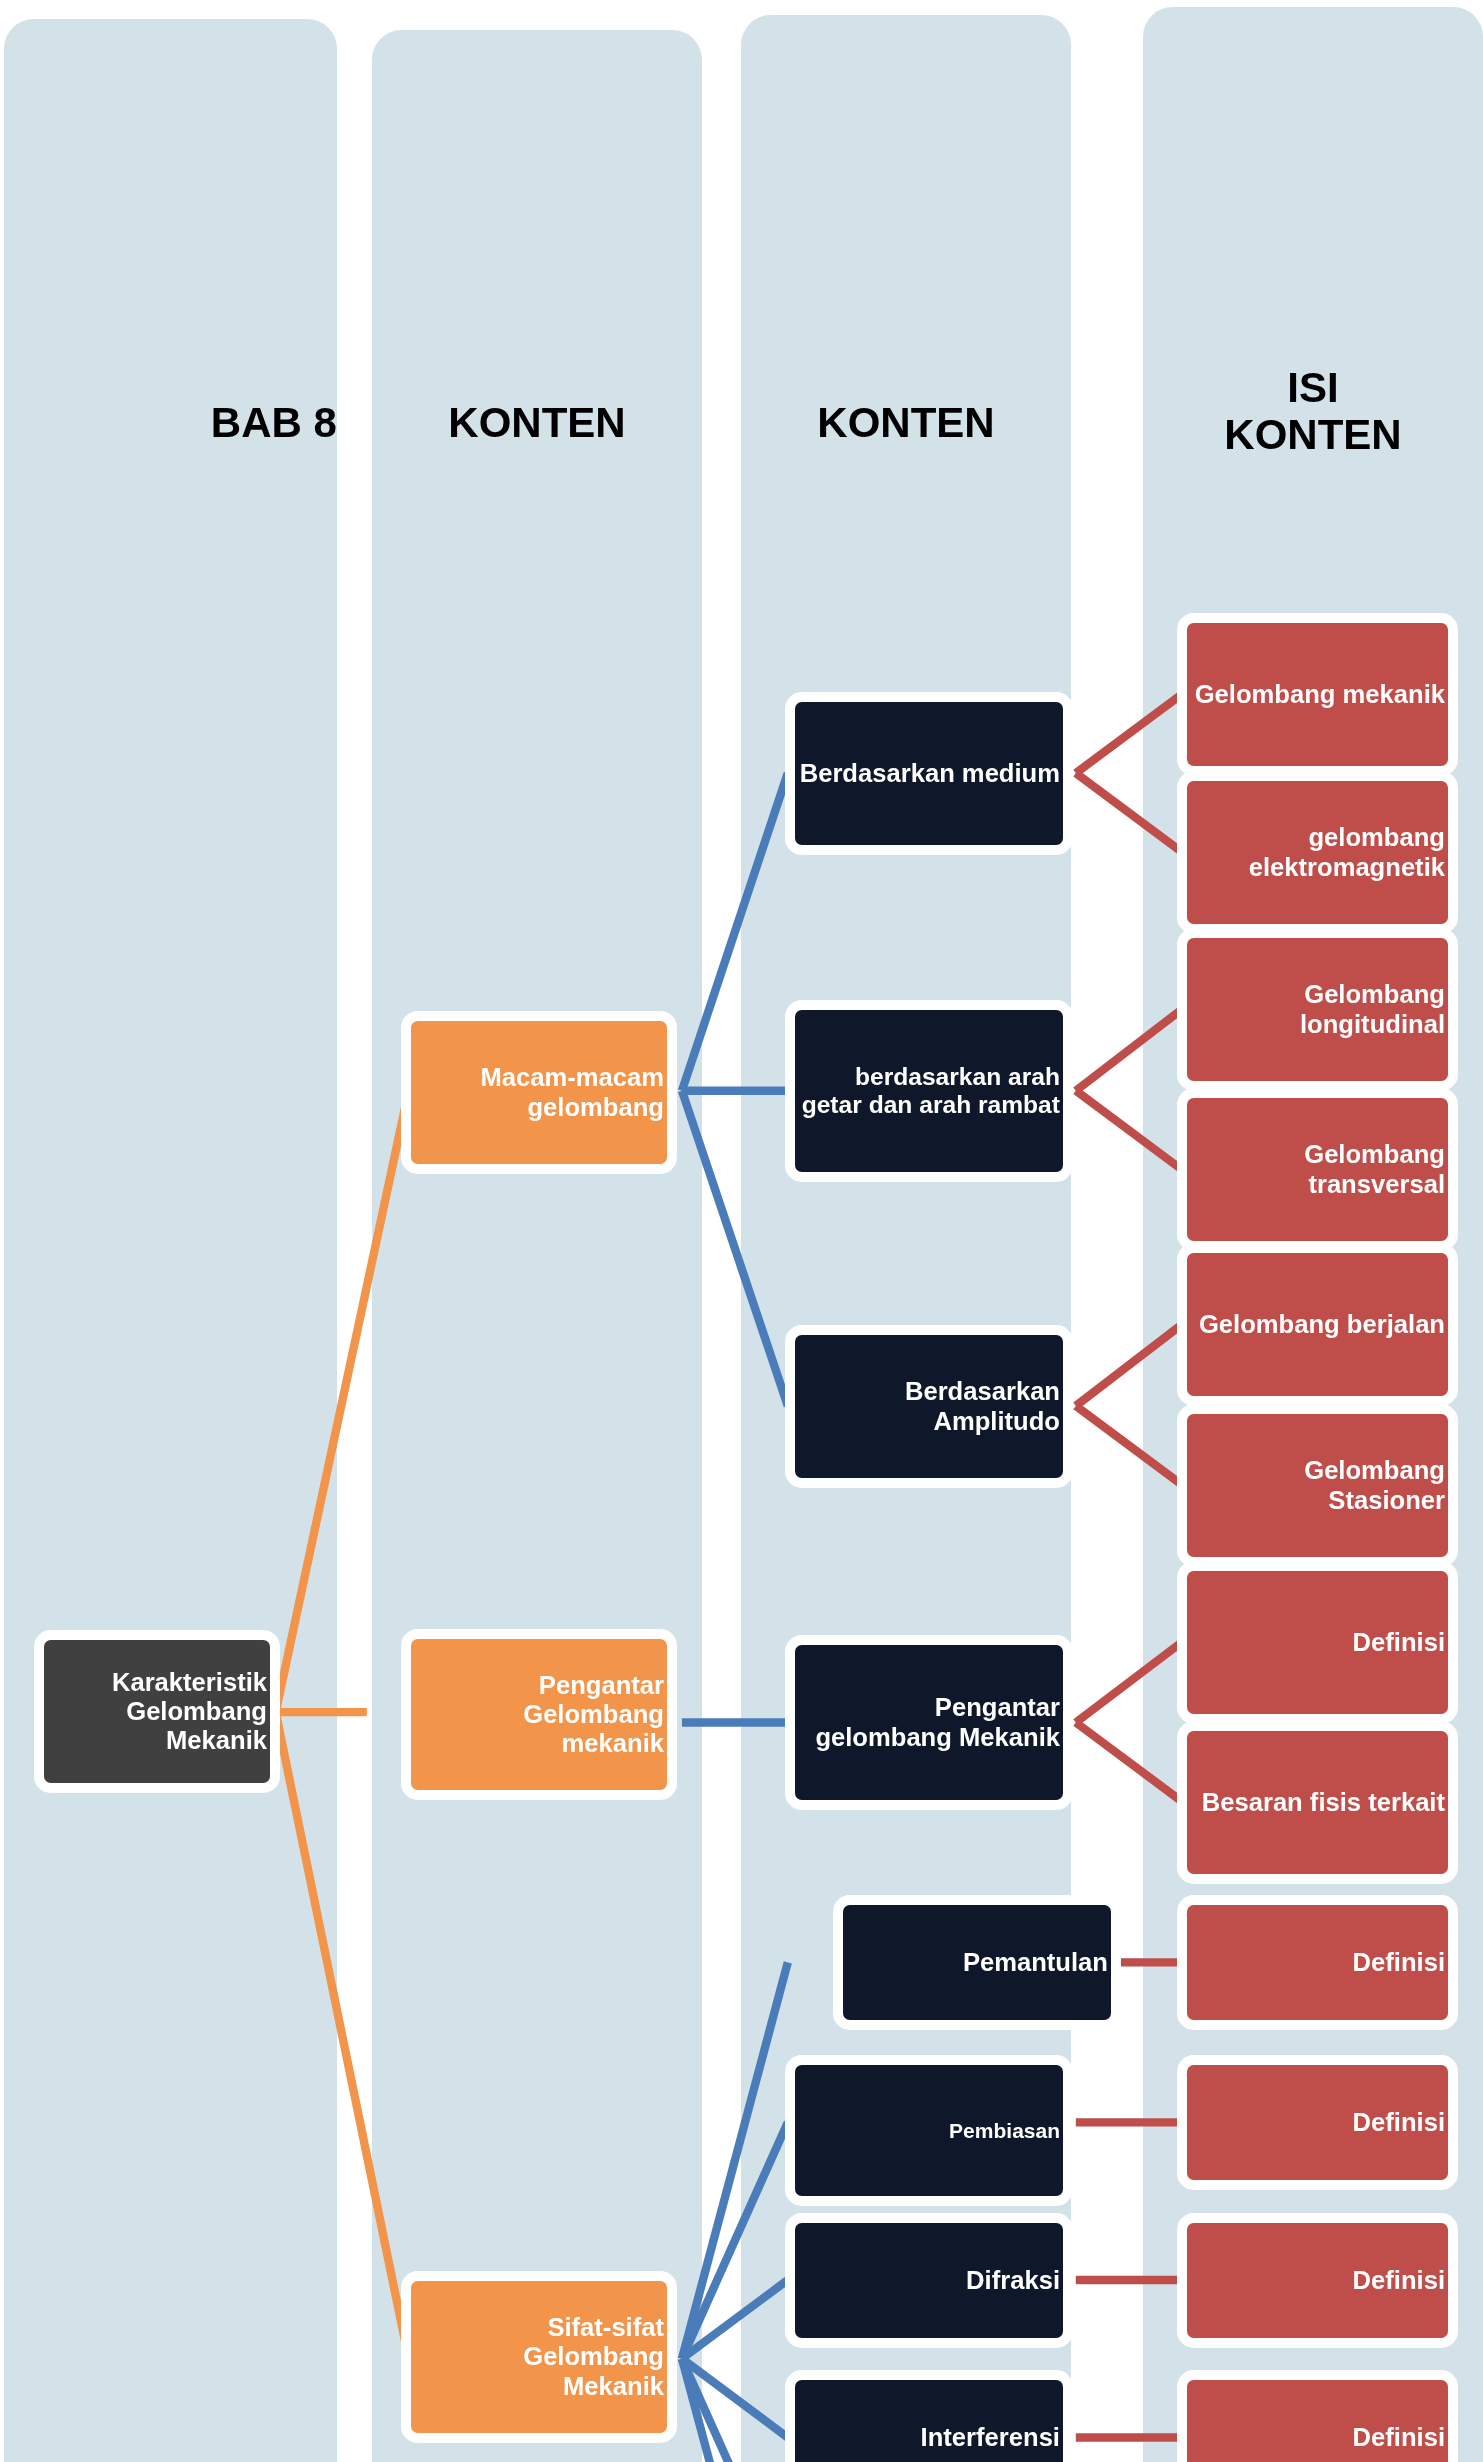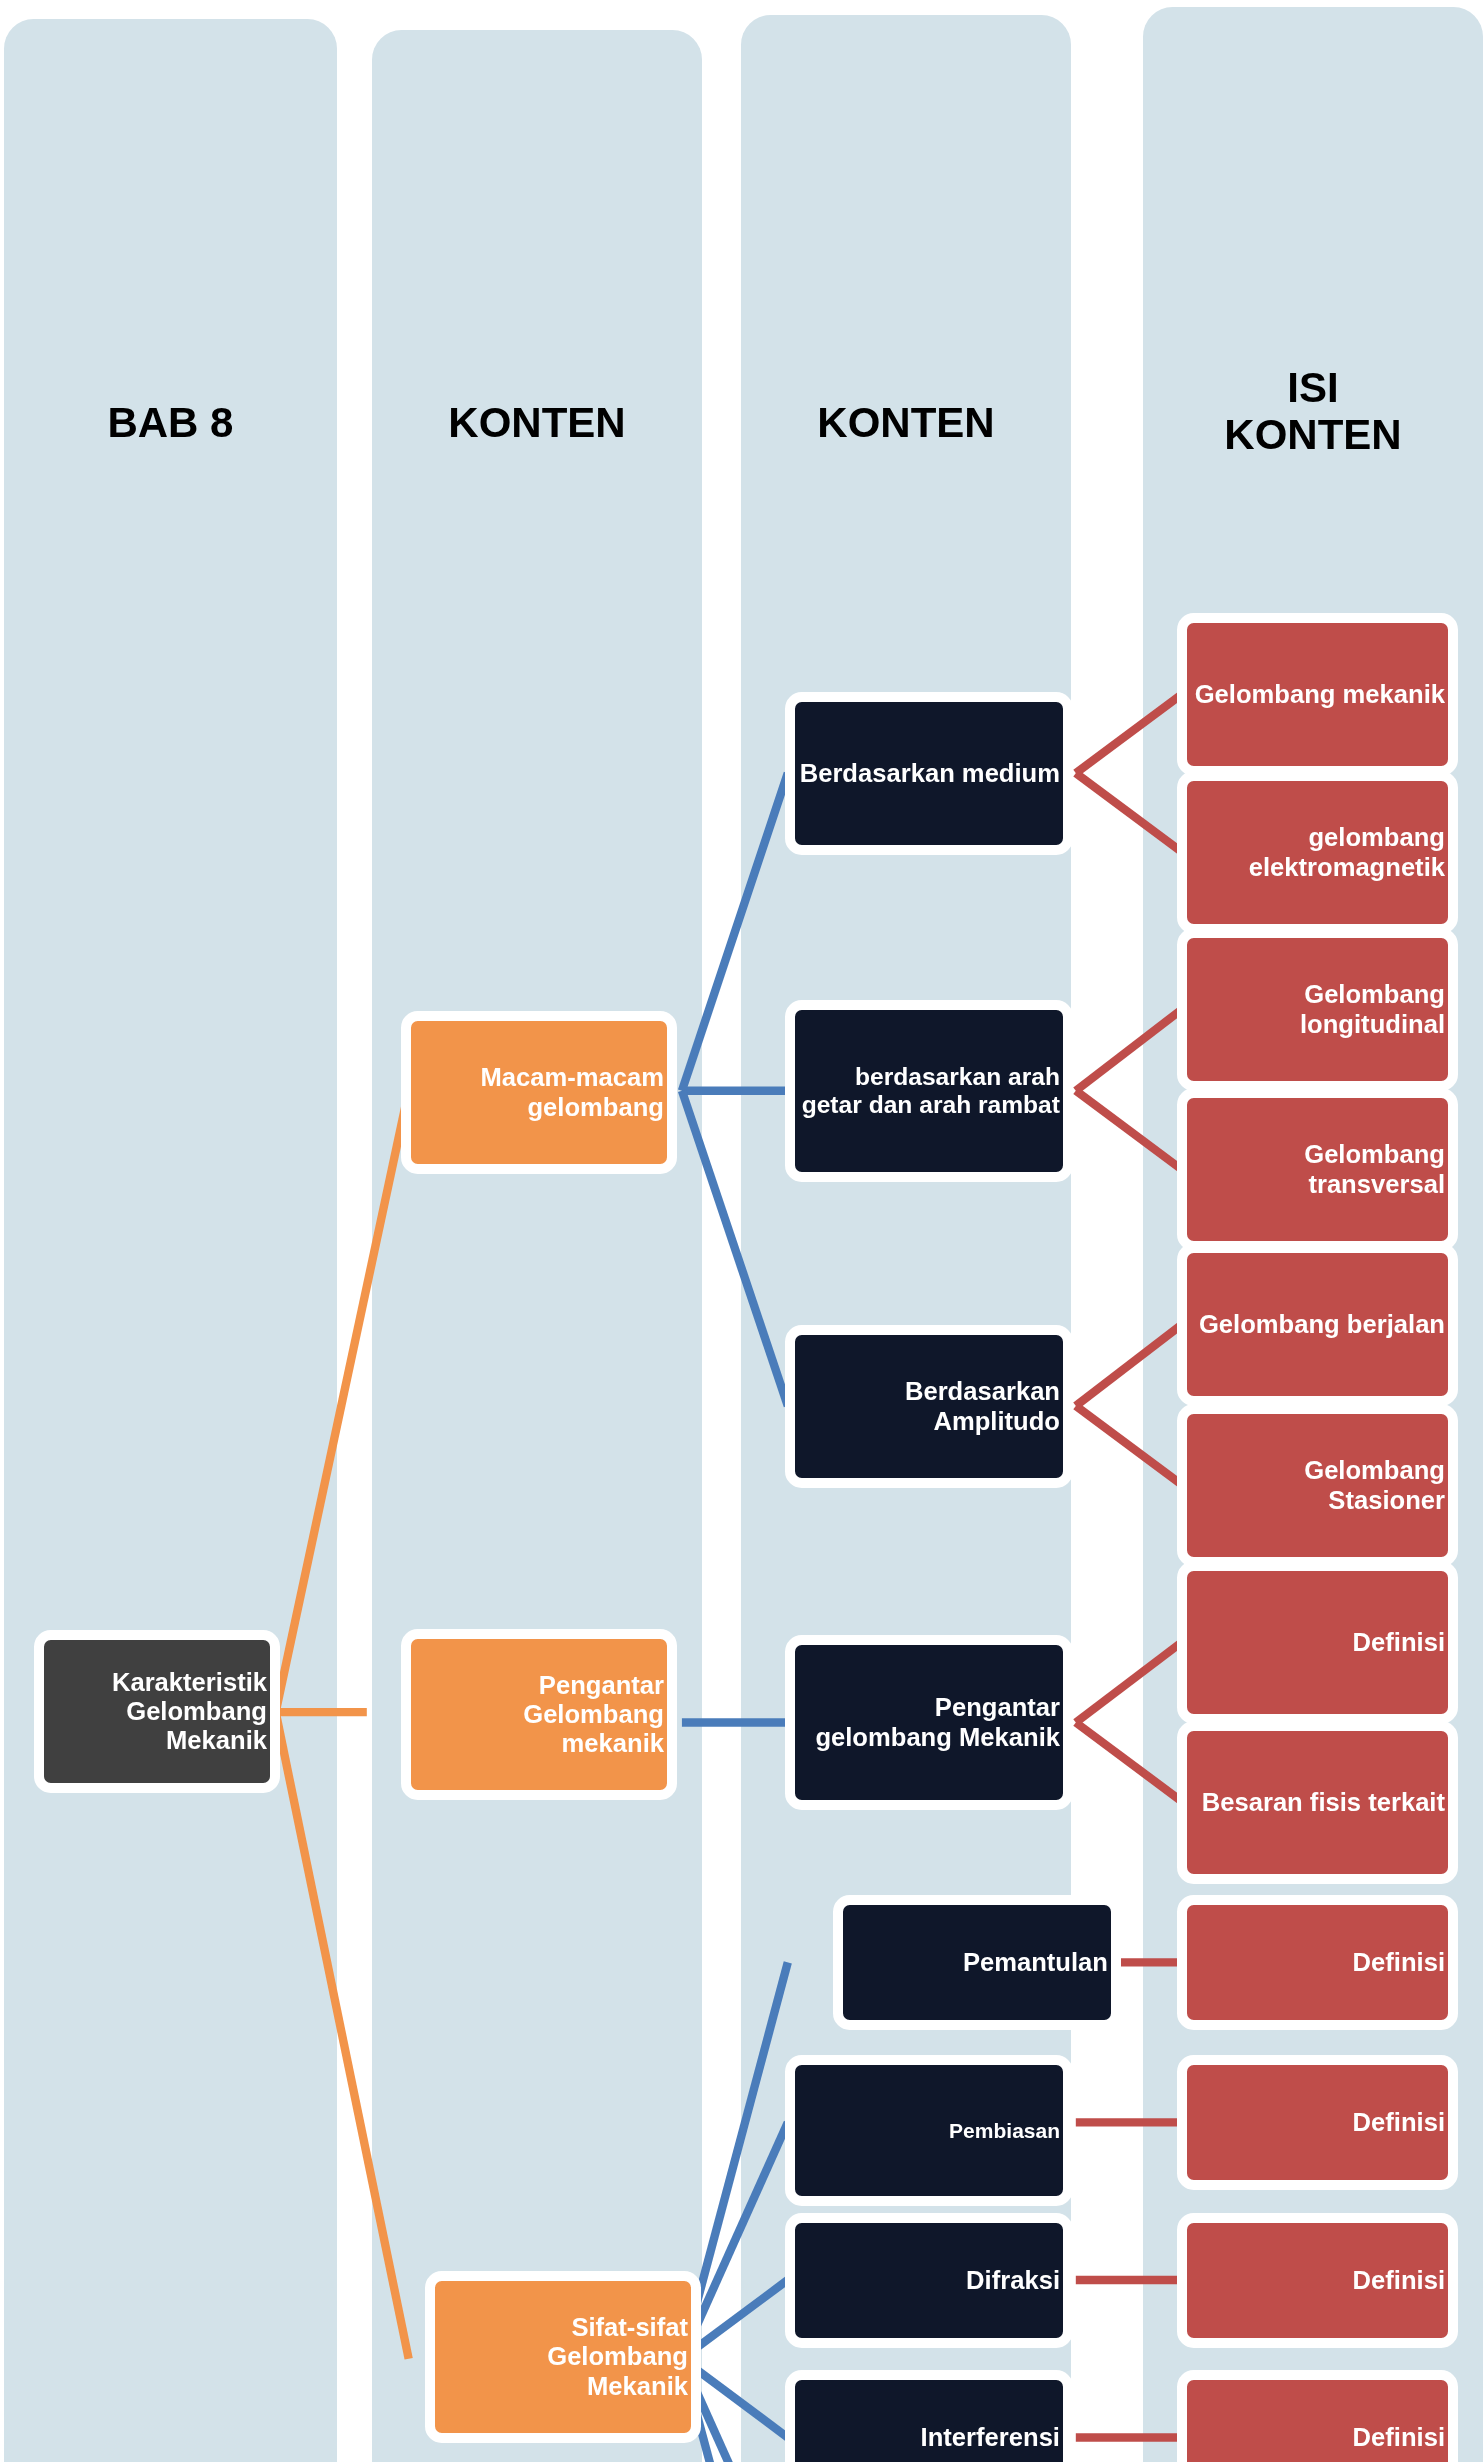--- a/index.html
+++ b/index.html
@@ -29,21 +29,21 @@
 </head>
 <body>
 
 <div id="stage">
 
   <div class="panel" style="left:3.9px;top:18.7px;width:333px;height:2842px;"></div>
   <div class="panel" style="left:372px;top:29.5px;width:330px;height:2837px;"></div>
   <div class="panel" style="left:741px;top:14.8px;width:330px;height:2855px;"></div>
   <div class="panel" style="left:1143px;top:7.4px;width:340px;height:2866px;"></div>
 
-  <div class="panel-title" style="left:3.9px;top:399px;width:333px;font-size:42px;">BAB 8</div>
+  <div class="panel-title" style="left:3.9px;top:399px;width:333px;font-size:42px;text-align:right;">BAB 8</div>
   <div class="panel-title" style="left:372px;top:399px;width:330px;font-size:42px;">KONTEN</div>
   <div class="panel-title" style="left:741px;top:399px;width:330px;font-size:42px;">KONTEN</div>
   <div class="panel-title" style="left:1143px;top:364px;width:340px;font-size:42px;white-space:pre-line;">ISI
 KONTEN</div>
 
   <svg id="wires" viewBox="0 0 3012 5877" preserveAspectRatio="none">
 
     <g stroke="#f2944a" stroke-width="17" fill="none">
       <path d="M560,3477 L745,3477"></path>
       <path d="M560,3477 L830,2215"></path>
@@ -87,21 +87,21 @@
   <div class="node n-purple" style="left:34px;top:1630px;width:246px;height:163px;font-size:25.6px;">
     <span>Karakteristik Gelombang Mekanik</span>
   </div>
 
   <div class="node n-orange" style="left:401px;top:1011px;width:276px;height:163px;font-size:25.6px;">
     <span>Macam-macam gelombang</span>
   </div>
   <div class="node n-orange" style="left:401px;top:1629px;width:276px;height:171px;font-size:25.6px;">
     <span>Pengantar Gelombang mekanik</span>
   </div>
-  <div class="node n-orange" style="left:401px;top:2271px;width:276px;height:172px;font-size:25.6px;margin-left:24px;">
+  <div class="node n-orange" style="left:401px;top:2271px;width:276px;height:172px;font-size:25.6px;">
     <span>Sifat-sifat Gelombang Mekanik</span>
   </div>
 
   <div class="node n-blue" style="left:785px;top:692px;width:288px;height:163px;font-size:25.6px;">
     <span>Berdasarkan medium</span>
   </div>
   <div class="node n-blue" style="left:785px;top:1000px;width:288px;height:182px;font-size:24.6px;">
     <span>berdasarkan arah getar dan arah rambat</span>
   </div>
   <div class="node n-blue" style="left:785px;top:1325px;width:288px;height:163px;font-size:25.6px;">

